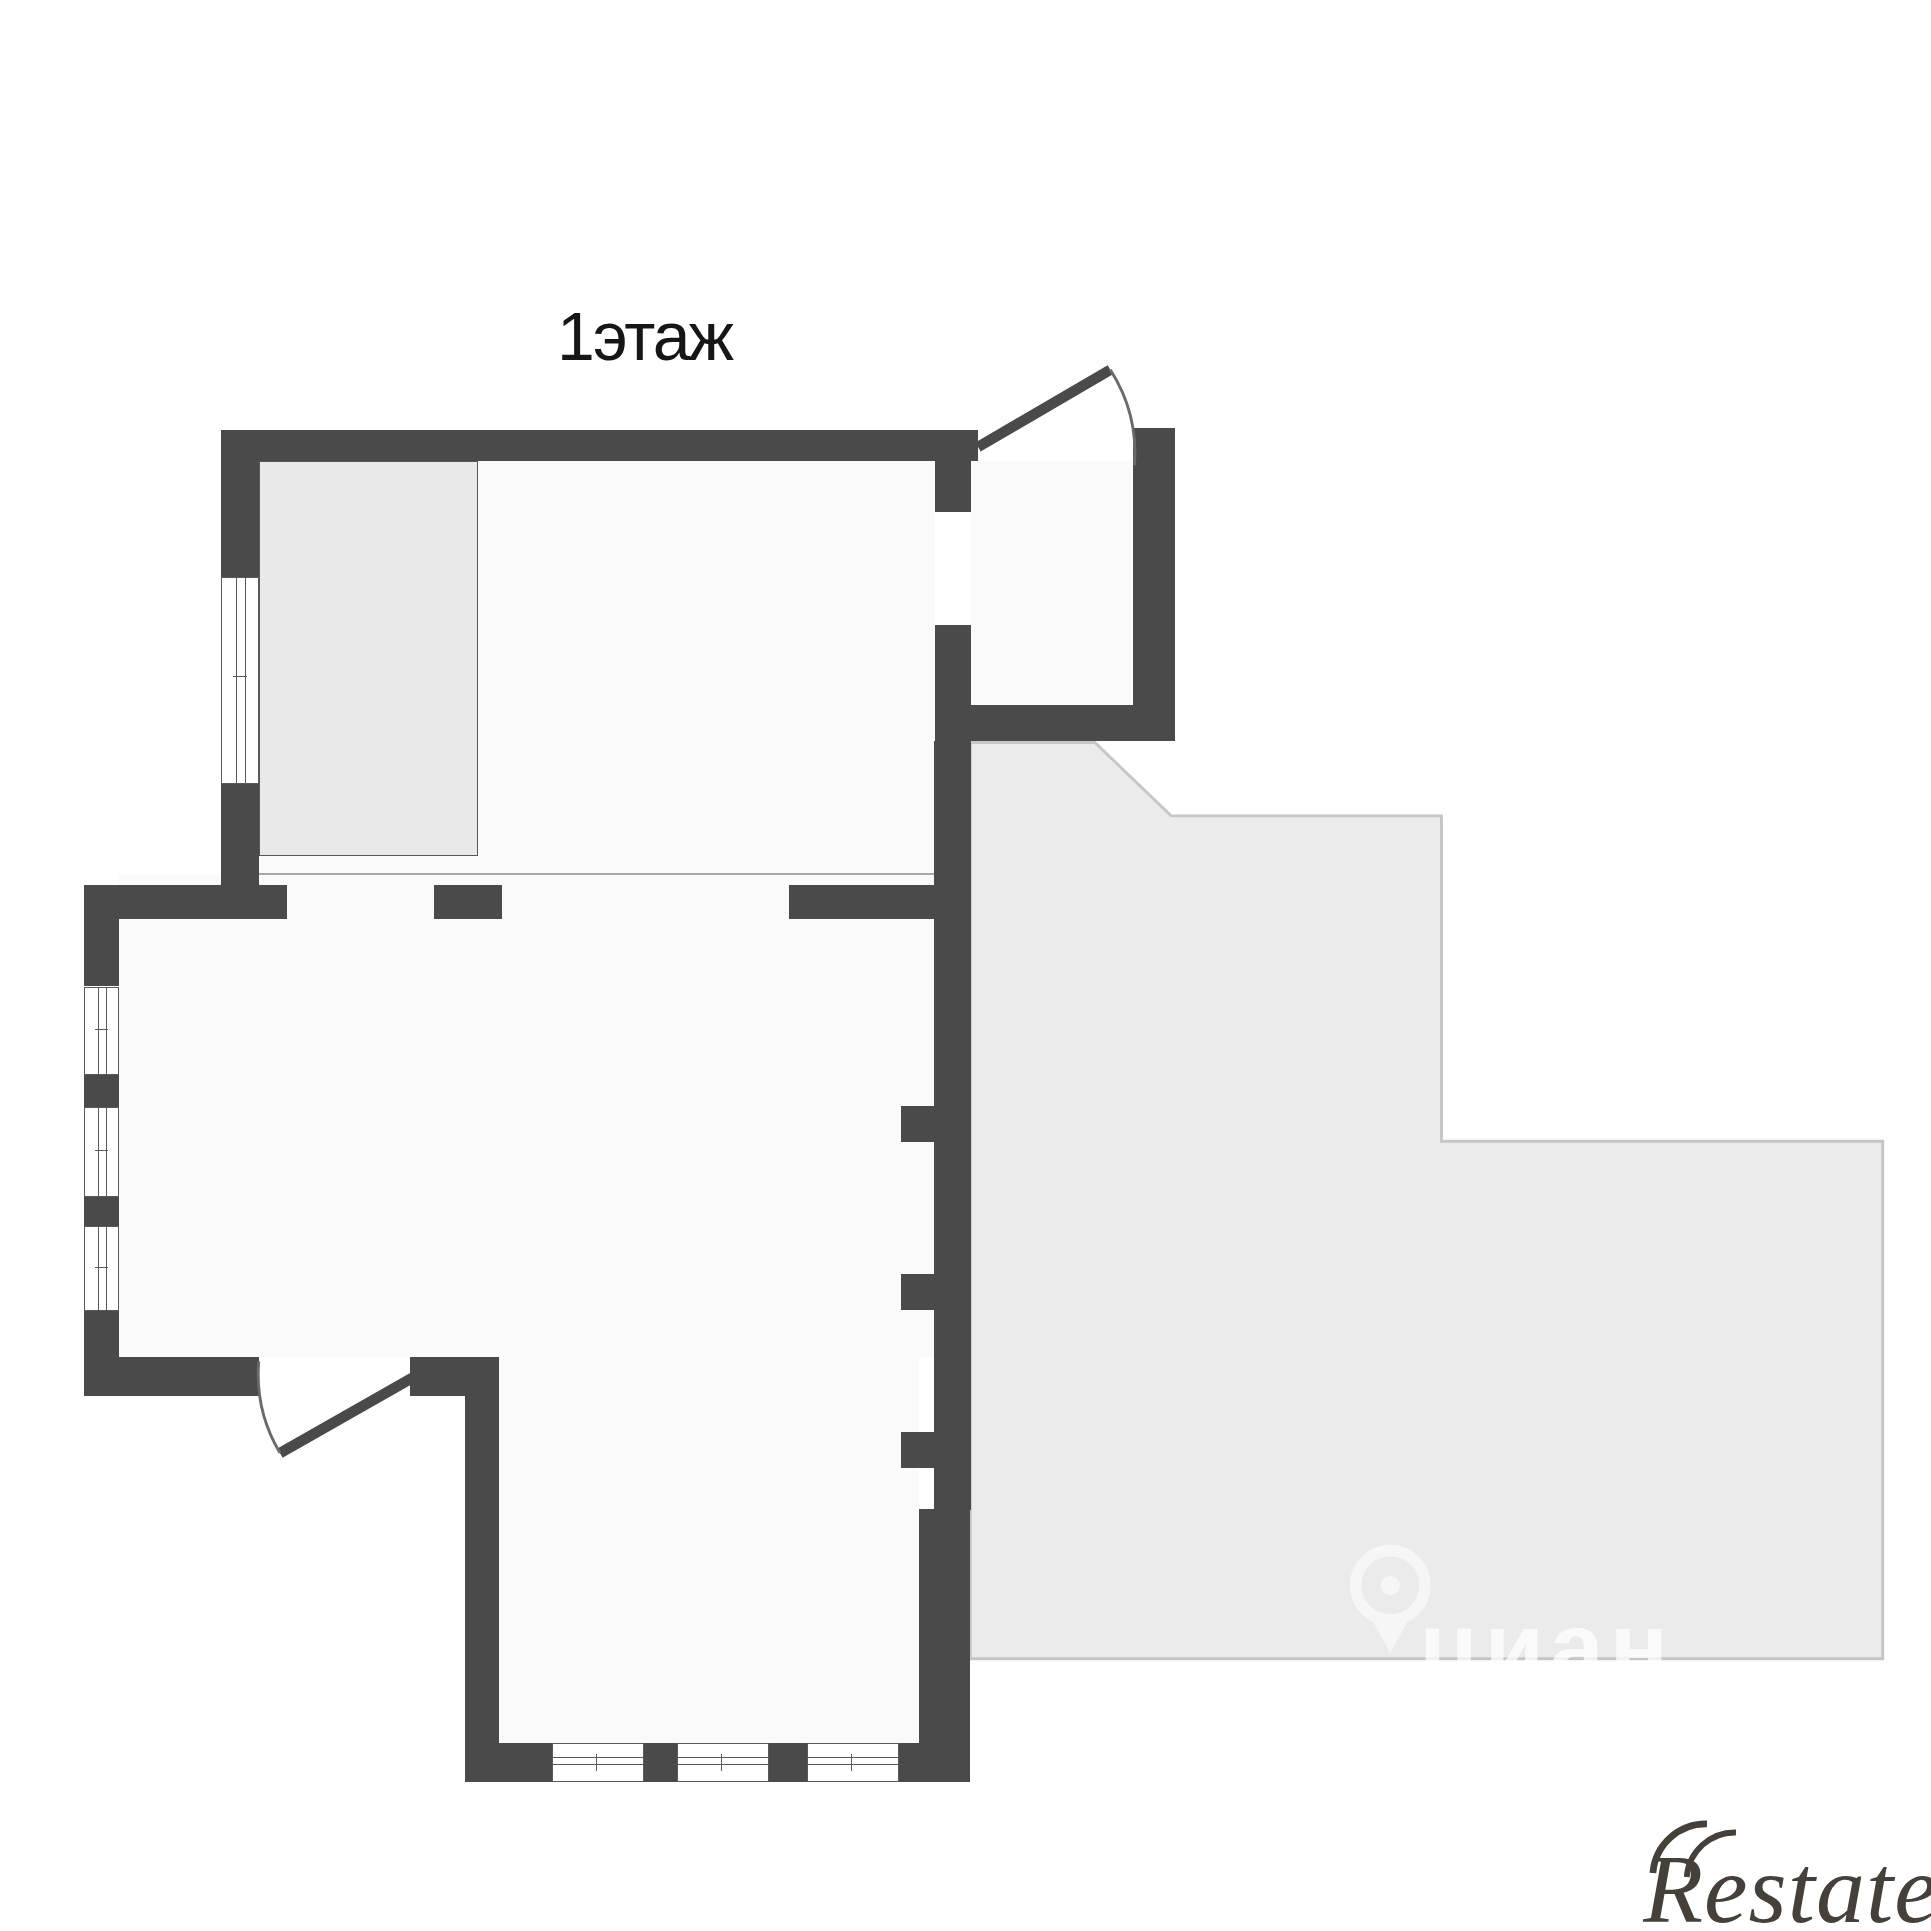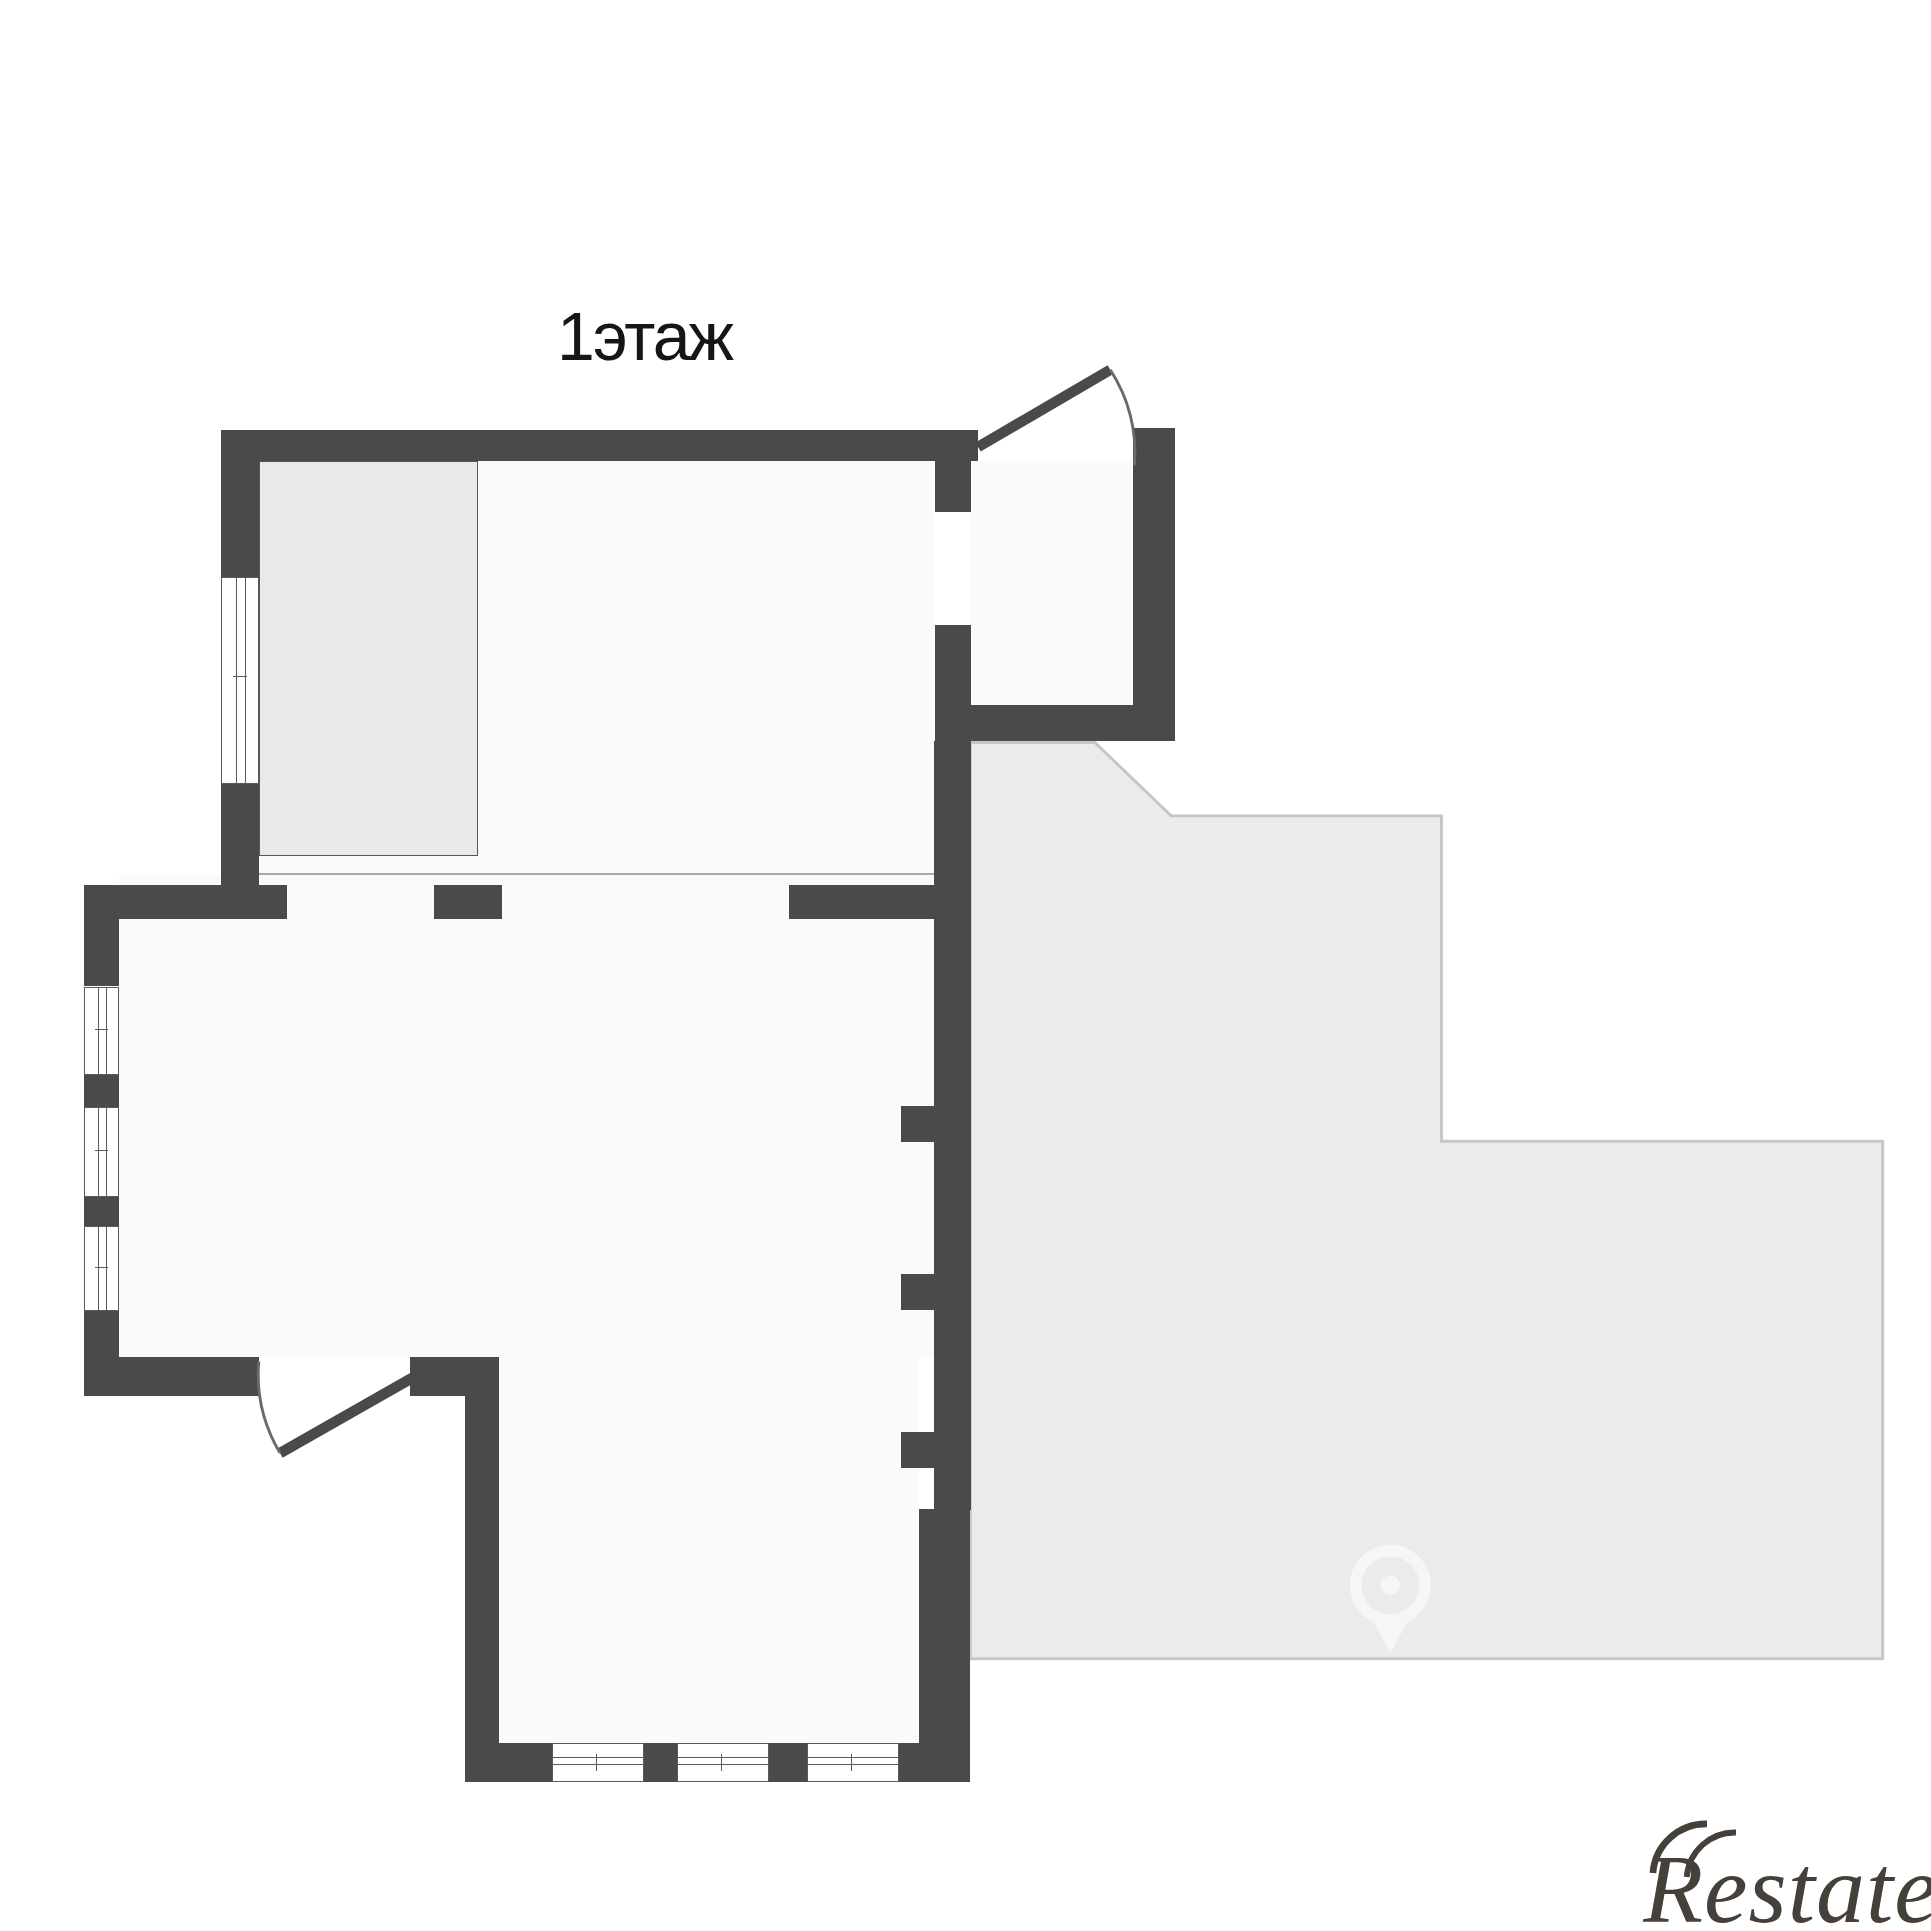--- a/index.html
+++ b/index.html
@@ -114,16 +114,17 @@
     <g>
       <path d="M 1712 1940 A 55 55 0 0 1 1768 1889" fill="none" stroke="#45403a" stroke-width="7"></path>
       <path d="M 1747 1944 A 50 50 0 0 1 1798 1898" fill="none" stroke="#45403a" stroke-width="6"></path>
     </g>
   </svg>
 
   <div id="floor-title">1этаж</div>
   <div class="room-label" style="left:644px;top:690px;">помещение</div>
   <div class="room-label" style="left:576px;top:1255px;">помещение</div>
 
+  <div id="cian-wm">циан</div>
   <div id="restate">Restate</div>
 
 </div>
 
 
 </body></html>

